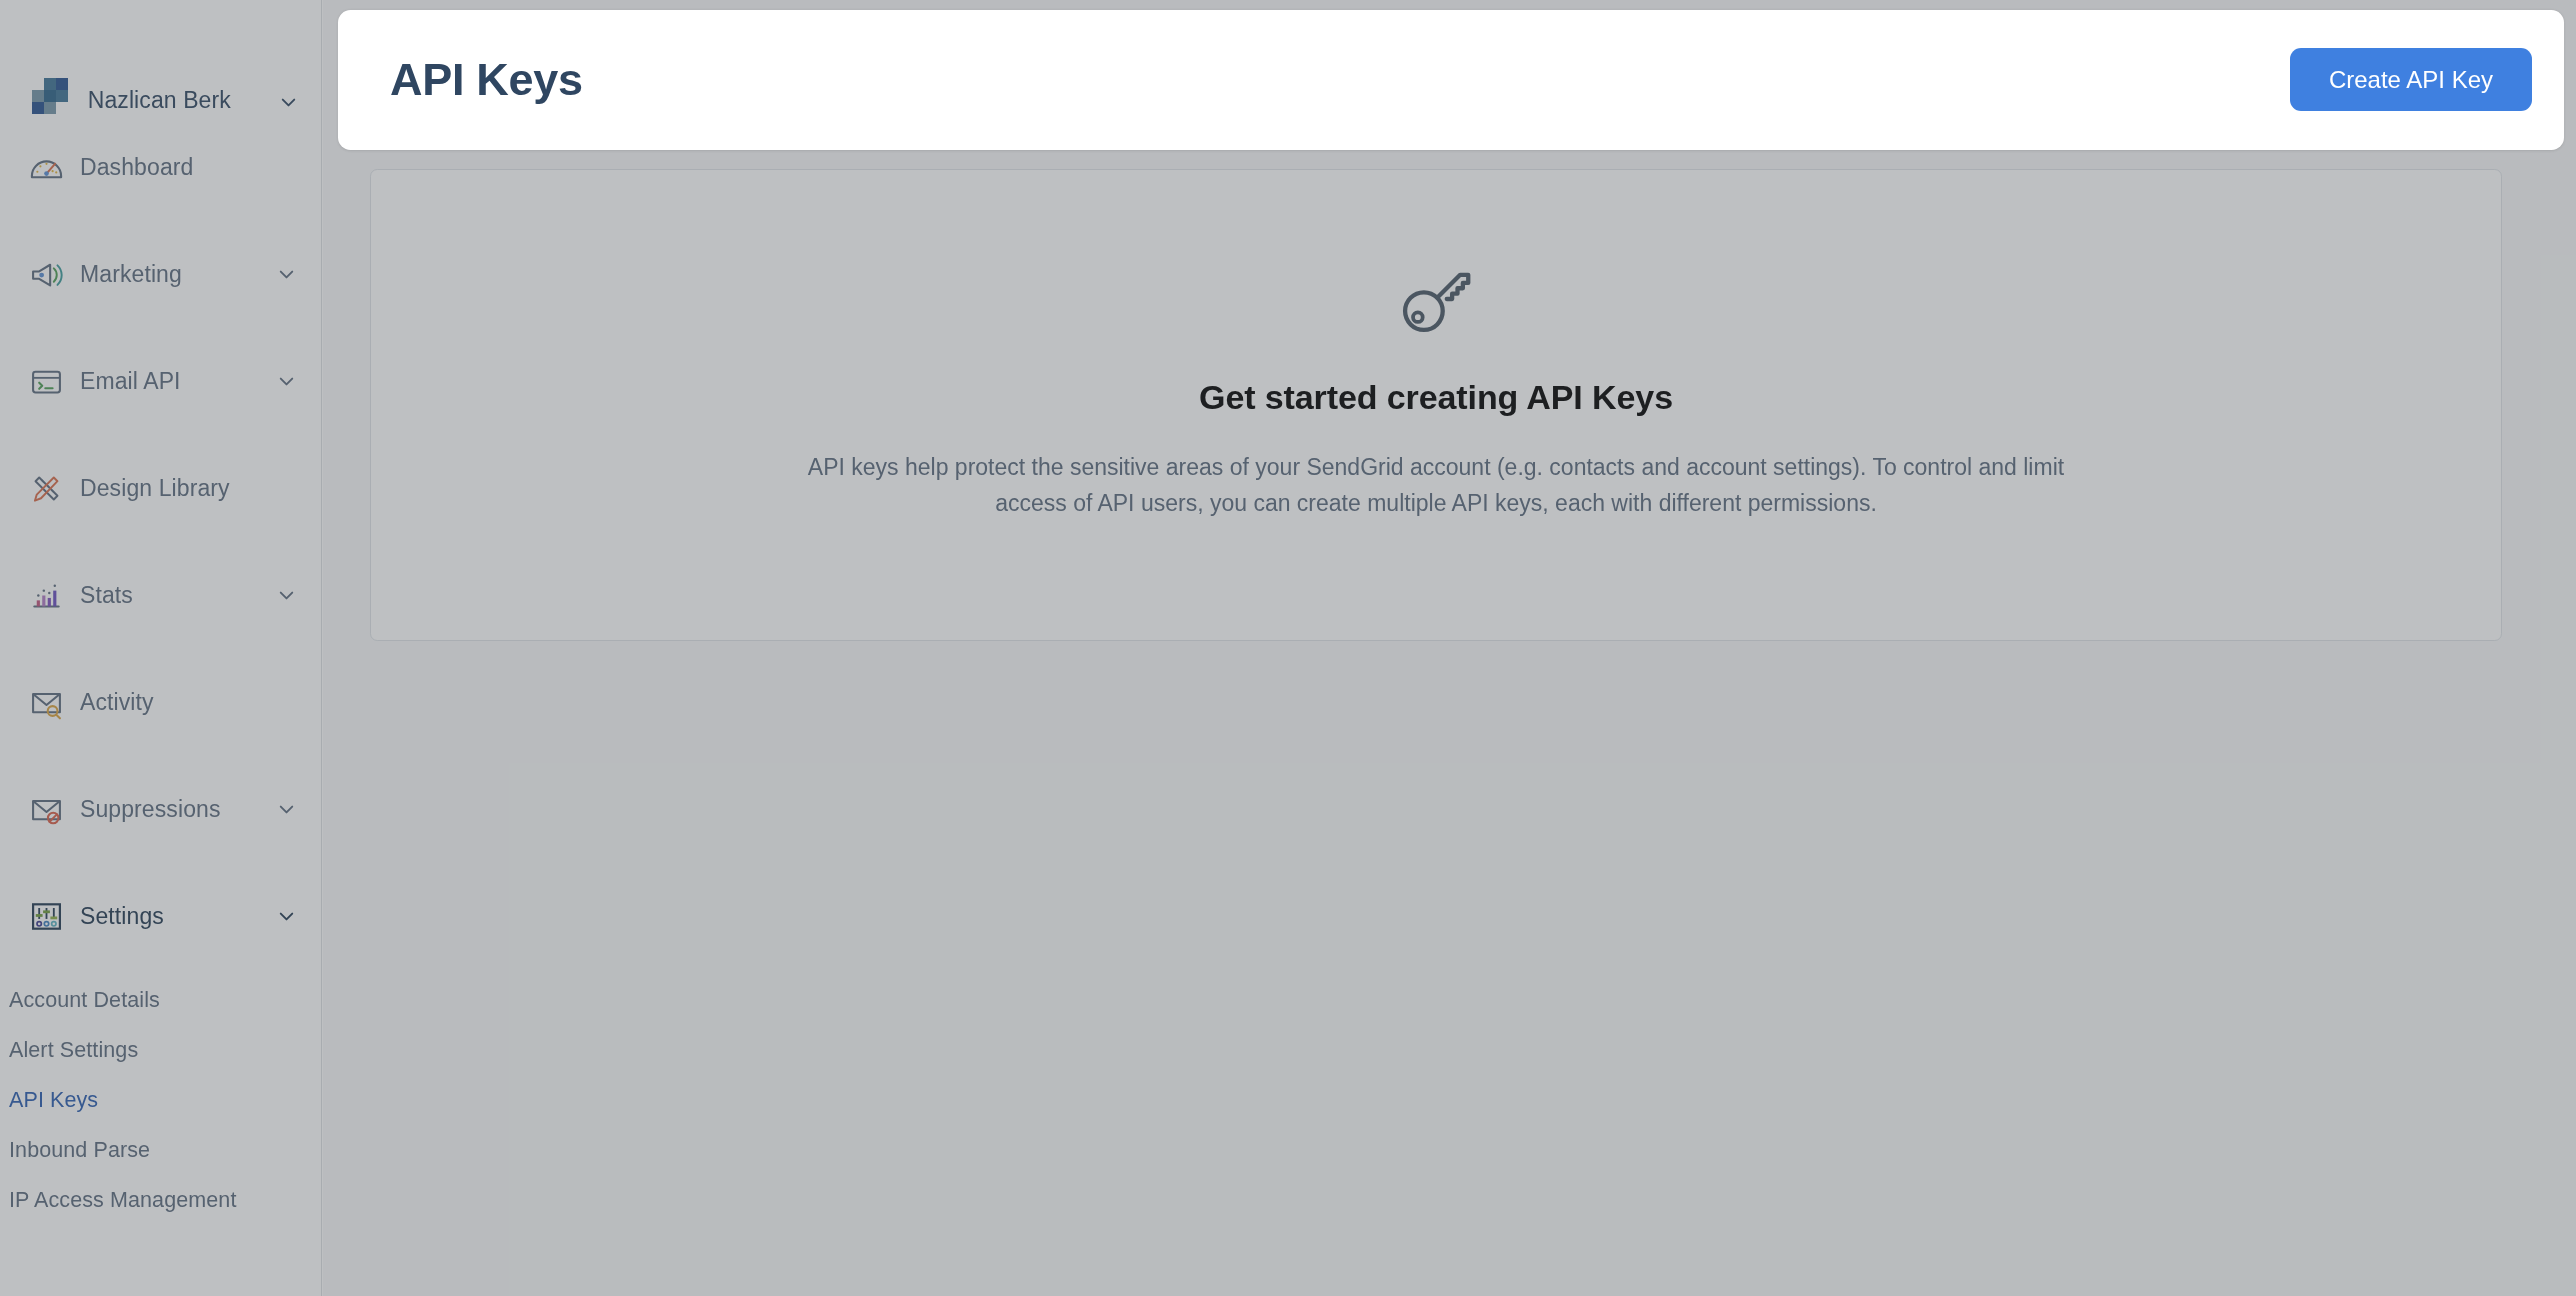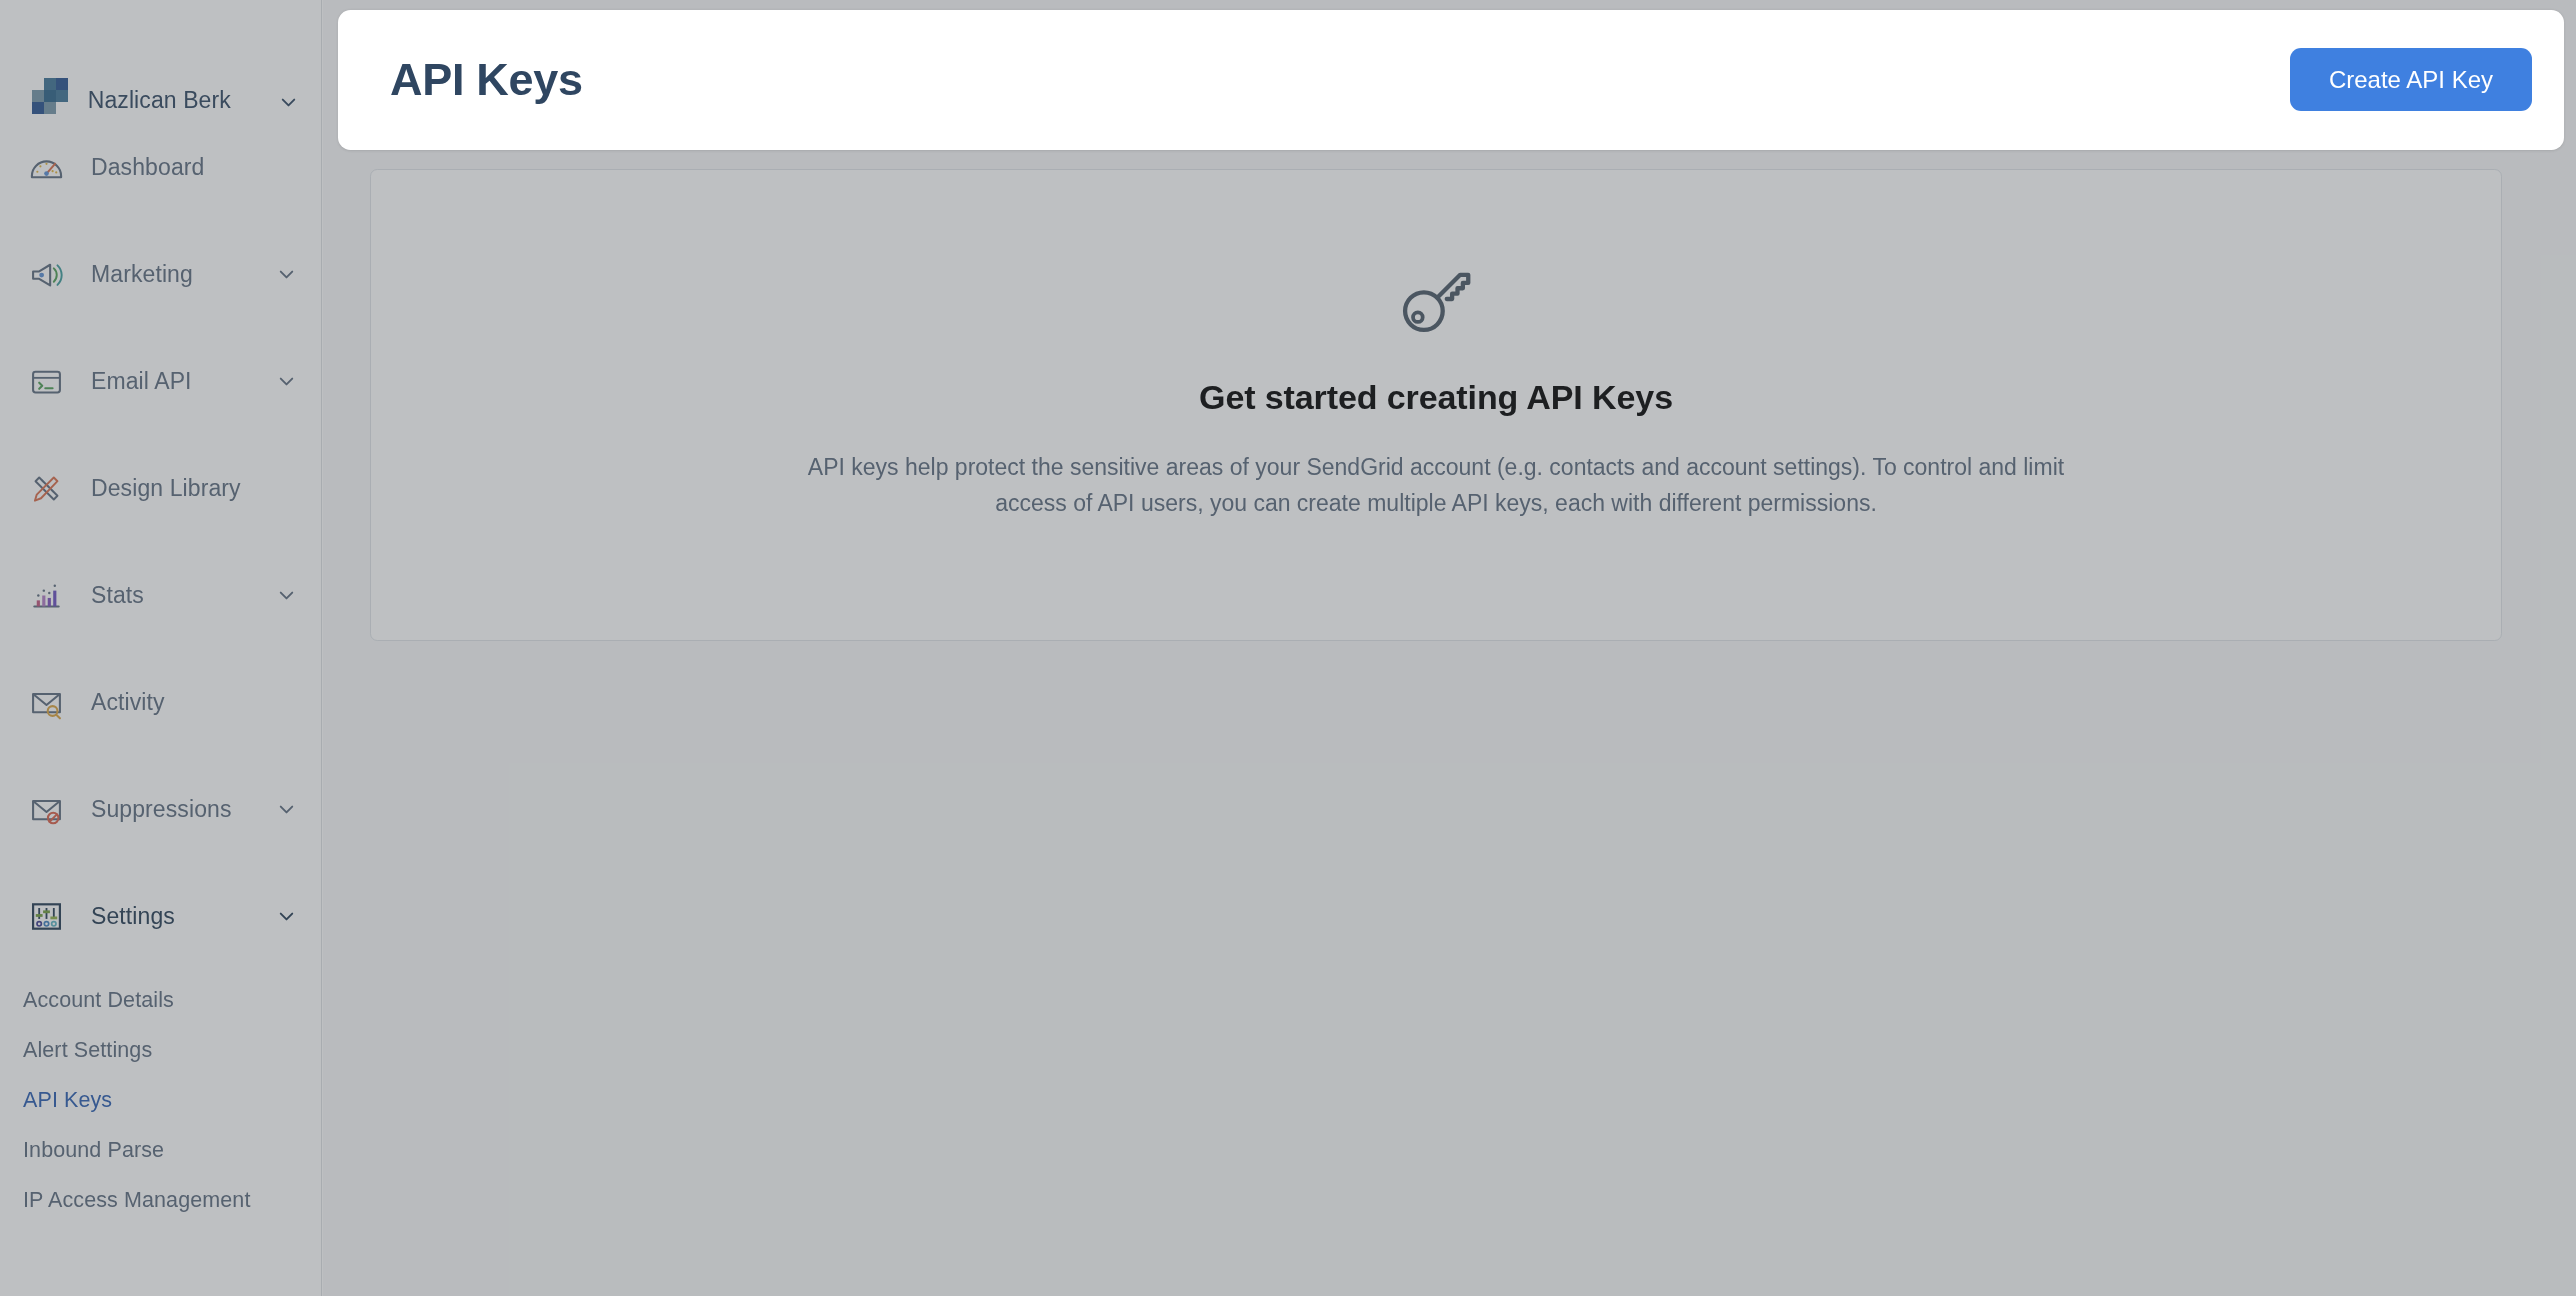--- a/index.html
+++ b/index.html
@@ -47,40 +47,40 @@
     flex: 1;
   }
   .account-chevron { width: 23px; height: 23px; flex: none; }
 
   .nav-item {
     display: flex;
     align-items: center;
     height: 107px;
     padding-left: 27px;
     padding-right: 23px;
-    gap: 25px;
+    gap: 14px;
     cursor: pointer;
   }
   .nav-icon { width: 39px; height: 39px; flex: none; display:block; }
   .nav-label {
     font-size: 23px;
     color: #5b6a7d;
     white-space: nowrap;
     flex: 1;
     letter-spacing: 0.1px;
   }
   .nav-item.active .nav-label { color: #243b53; }
   .nav-chevron { width: 23px; height: 23px; flex: none; }
 
   .subnav { padding-top: 5.4px; }
   .subnav-item {
     display: flex;
     align-items: center;
     height: 50px;
-    padding-left: 23px;
+    padding-left: 9px;
     font-size: 21.5px;
     color: #5b6a7d;
     white-space: nowrap;
     cursor: pointer;
     letter-spacing: 0.1px;
   }
   .subnav-item.active { color: #2a5db0; }
 
   
   #main {

